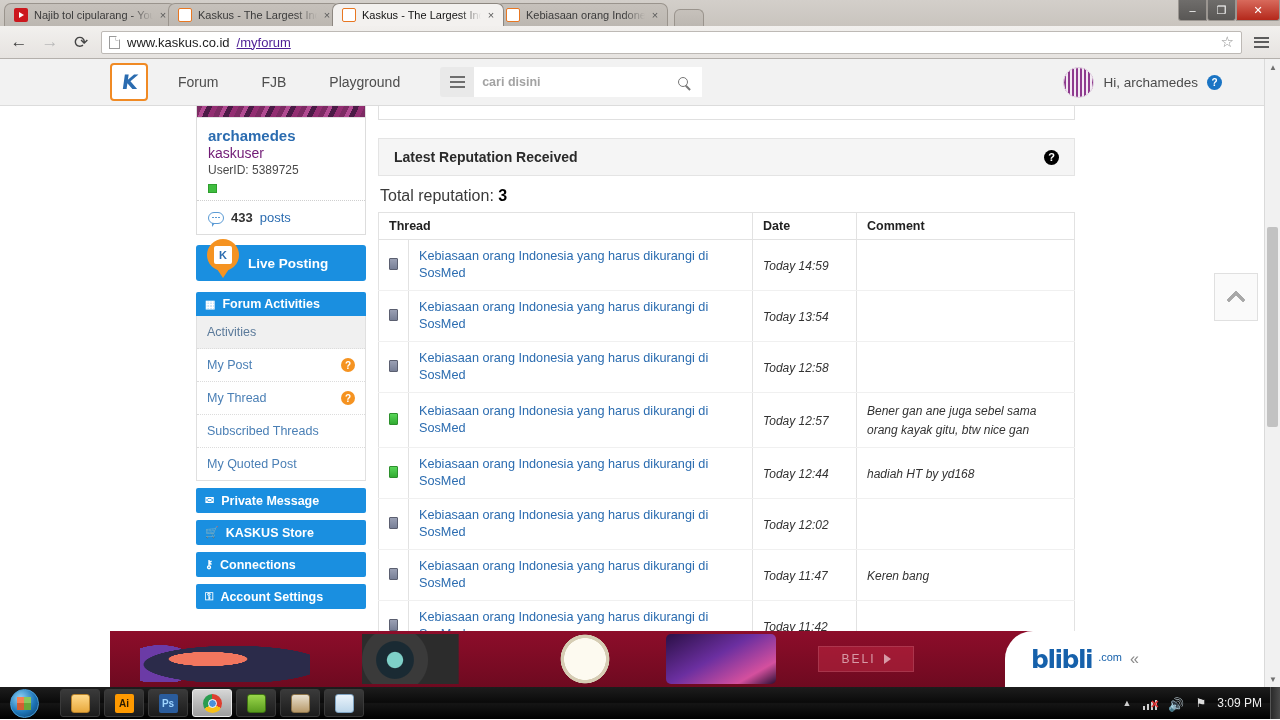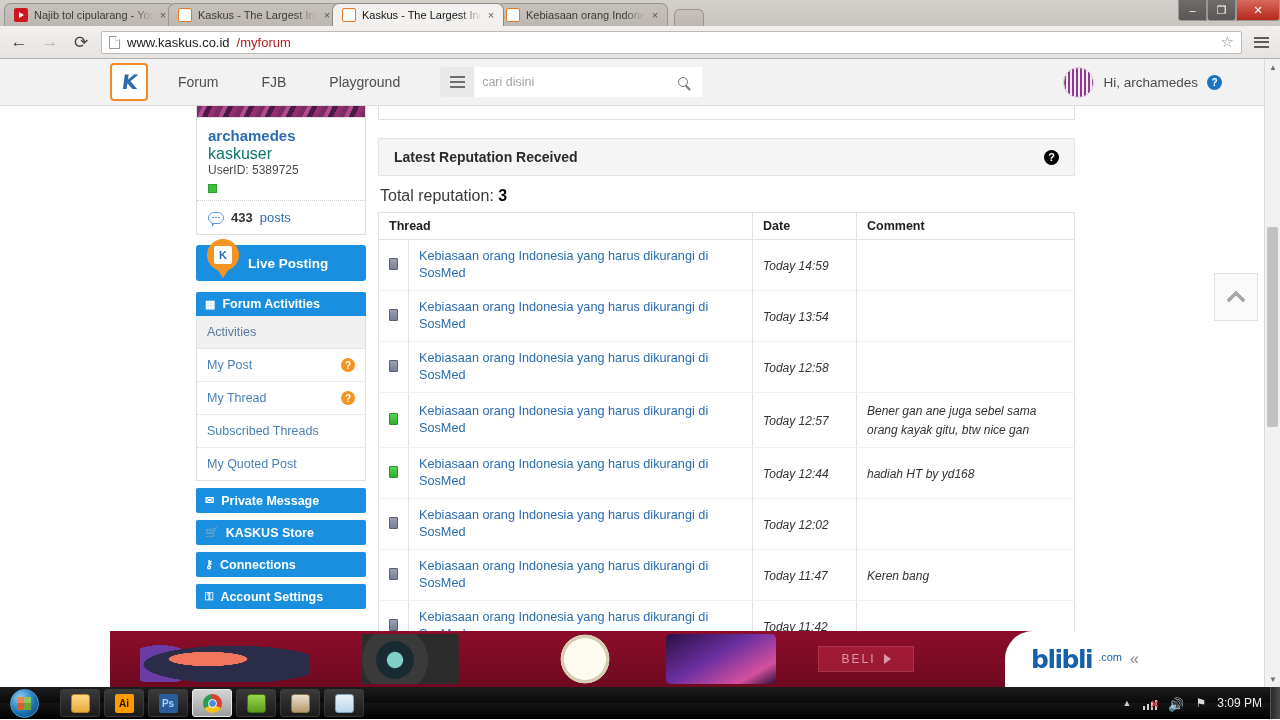--- a/index.html
+++ b/index.html
@@ -130,21 +130,21 @@
     position: relative;
     flex: 0 0 11px;
   }
   .page-icon:after {
     content: ""; position: absolute; top: -1px; right: -1px;
     border-style: solid; border-width: 0 4px 4px 0;
     border-color: transparent #fff transparent transparent;
     box-shadow: -1px 1px 0 -0.5px #9a9a9a;
   }
   .url-domain { color: #222; }
-  .url-path { color: #b91c1c; }
+  .url-path { color: #4c1d95; text-decoration: underline; }
   .star-icon { font-size: 15px; color: #8e8e8e; margin-left: auto; }
   .menu-icon { display: flex; flex-direction: column; gap: 2.5px; padding: 3px; cursor: pointer; }
   .menu-icon i { display: block; width: 15px; height: 2px; background: #5c5c5c; }
 
   
   #page-viewport {
     position: relative;
     width: 1280px;
     height: 628px;
     background: #ffffff;
@@ -173,20 +173,21 @@
   .nav-links { display: flex; align-items: center; margin-left: 30px; gap: 43px; }
   .nav-links a {
     font-size: 14px; color: #4d4d4d; text-decoration: none; cursor: pointer;
   }
   .search-wrap {
     margin-left: 40px;
     display: flex; align-items: stretch;
     background: #e9e9e9;
     border-radius: 3px;
     height: 30px;
+    font-weight: bold;
   }
   .hamburger {
     width: 34px;
     display: flex; flex-direction: column; justify-content: center; align-items: center;
     gap: 3px; cursor: pointer;
   }
   .hamburger i { width: 15px; height: 2px; background: #6e6e6e; display: block; }
   .search-field {
     width: 190px;
     background: #fff;
@@ -252,21 +253,21 @@
     background:
       repeating-linear-gradient(115deg,
         #7c2b63 0 5px, #b14a91 5px 9px, #4b1b46 9px 14px, #932e72 14px 19px);
     border-bottom: 1px solid #e3e3e3;
   }
   .profile-inner { padding: 8px 11px 7px; }
   .profile-name {
     font-size: 15px; font-weight: bold; color: #2b6cb0;
     cursor: pointer; line-height: 19px;
   }
-  .profile-role { font-size: 16px; color: #0f766e; line-height: 17px; }
+  .profile-role { font-size: 14px; color: #701a75; line-height: 17px; }
   .profile-uid { font-size: 12px; color: #4a4a4a; line-height: 17px; }
   .status-dot {
     width: 9px; height: 9px; background: #3fbd3f;
     border: 1px solid #2e9e2e; margin-top: 5px;
   }
   .posts-row {
     border-top: 1px dotted #cfcfcf;
     padding: 9px 11px;
     display: flex; align-items: center; gap: 7px;
   }

